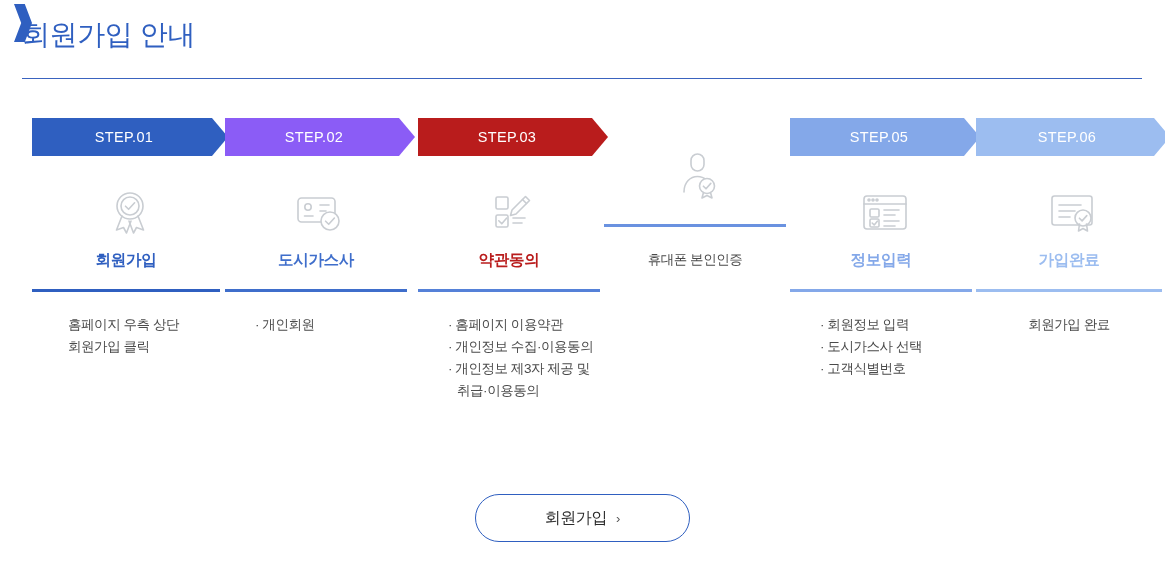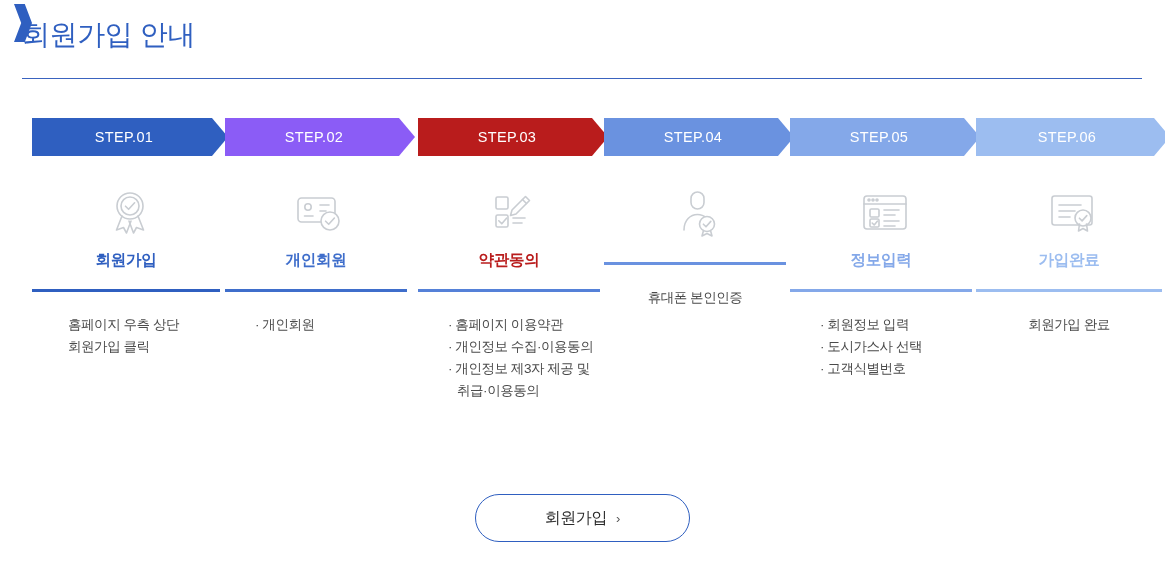--- a/index.html
+++ b/index.html
@@ -208,21 +208,21 @@
         <svg width="52" height="46" viewBox="0 0 52 46" fill="none" stroke="#c9cdd2" stroke-width="1.6" stroke-linecap="round" stroke-linejoin="round">
       <rect x="4" y="8" width="37" height="24" rx="3.5"></rect>
       <circle cx="14" cy="17" r="3.2"></circle>
       <path d="M10.5 26 H19"></path>
           <path d="M26 15 H35"></path>
           <path d="M26 21 H32"></path>
       <circle cx="36" cy="31" r="9" fill="#ffffff"></circle>
       <path d="M31.6 31.2 L34.7 34.3 L40.4 28"></path>
     </svg>
       </div>
-      <div class="step-label" style="color: rgb(63, 110, 203); padding-right: 8px;">개인회원</div>
+      <div class="step-label" style="color: rgb(63, 110, 203); padding-right: 8px;">도시가스사</div>
       <div class="step-rule" style="background: rgb(63, 110, 203);"></div>
       <div class="step-desc bulleted">
         <div class="desc-line">· 개인회원</div>
       </div>
     </div>
     <div class="step-col" style="position: absolute; left: 418px; top: 0px; width: 190px;">
       <div class="step-head" style="background: #b91c1c;">
         <span class="step-head-label">STEP.03</span>
       </div>
       <div class="step-icon">
@@ -239,23 +239,20 @@
       <div class="step-label" style="color: #b91c1c; padding-right: 8px;">약관동의</div>
       <div class="step-rule" style="background: rgb(85, 129, 216);"></div>
       <div class="step-desc bulleted">
         <div class="desc-line">· 홈페이지 이용약관</div>
         <div class="desc-line">· 개인정보 수집·이용동의</div>
         <div class="desc-line">· 개인정보 제3자 제공 및</div>
         <div class="desc-line indented">취급·이용동의</div>
       </div>
     </div>
     <div class="step-col" style="position: absolute; left: 604px; top: 0px; width: 190px;">
-      <div class="step-head" style="background: rgb(106, 146, 224);">
-        <span class="step-head-label">STEP.04</span>
-      </div>
       <div class="step-icon">
         <svg width="46" height="50" viewBox="0 0 46 50" fill="none" stroke="#c9cdd2" stroke-width="1.6" stroke-linecap="round" stroke-linejoin="round">
       <rect x="15" y="4" width="13" height="17" rx="6.5"></rect>
       <path d="M8 42 C8 32 14.5 26.5 21.5 26.5 C25 26.5 28 27.7 30.3 29.8"></path>
       <circle cx="31" cy="36" r="7.5" fill="#ffffff"></circle>
       <path d="M27.4 36.2 L30 38.8 L34.8 33.4"></path>
       <path d="M27.5 42.5 L26 48 L31 45.5 L36 48 L34.5 42.5"></path>
     </svg>
       </div>
       <div class="step-rule" style="background: rgb(106, 146, 224);"></div>

